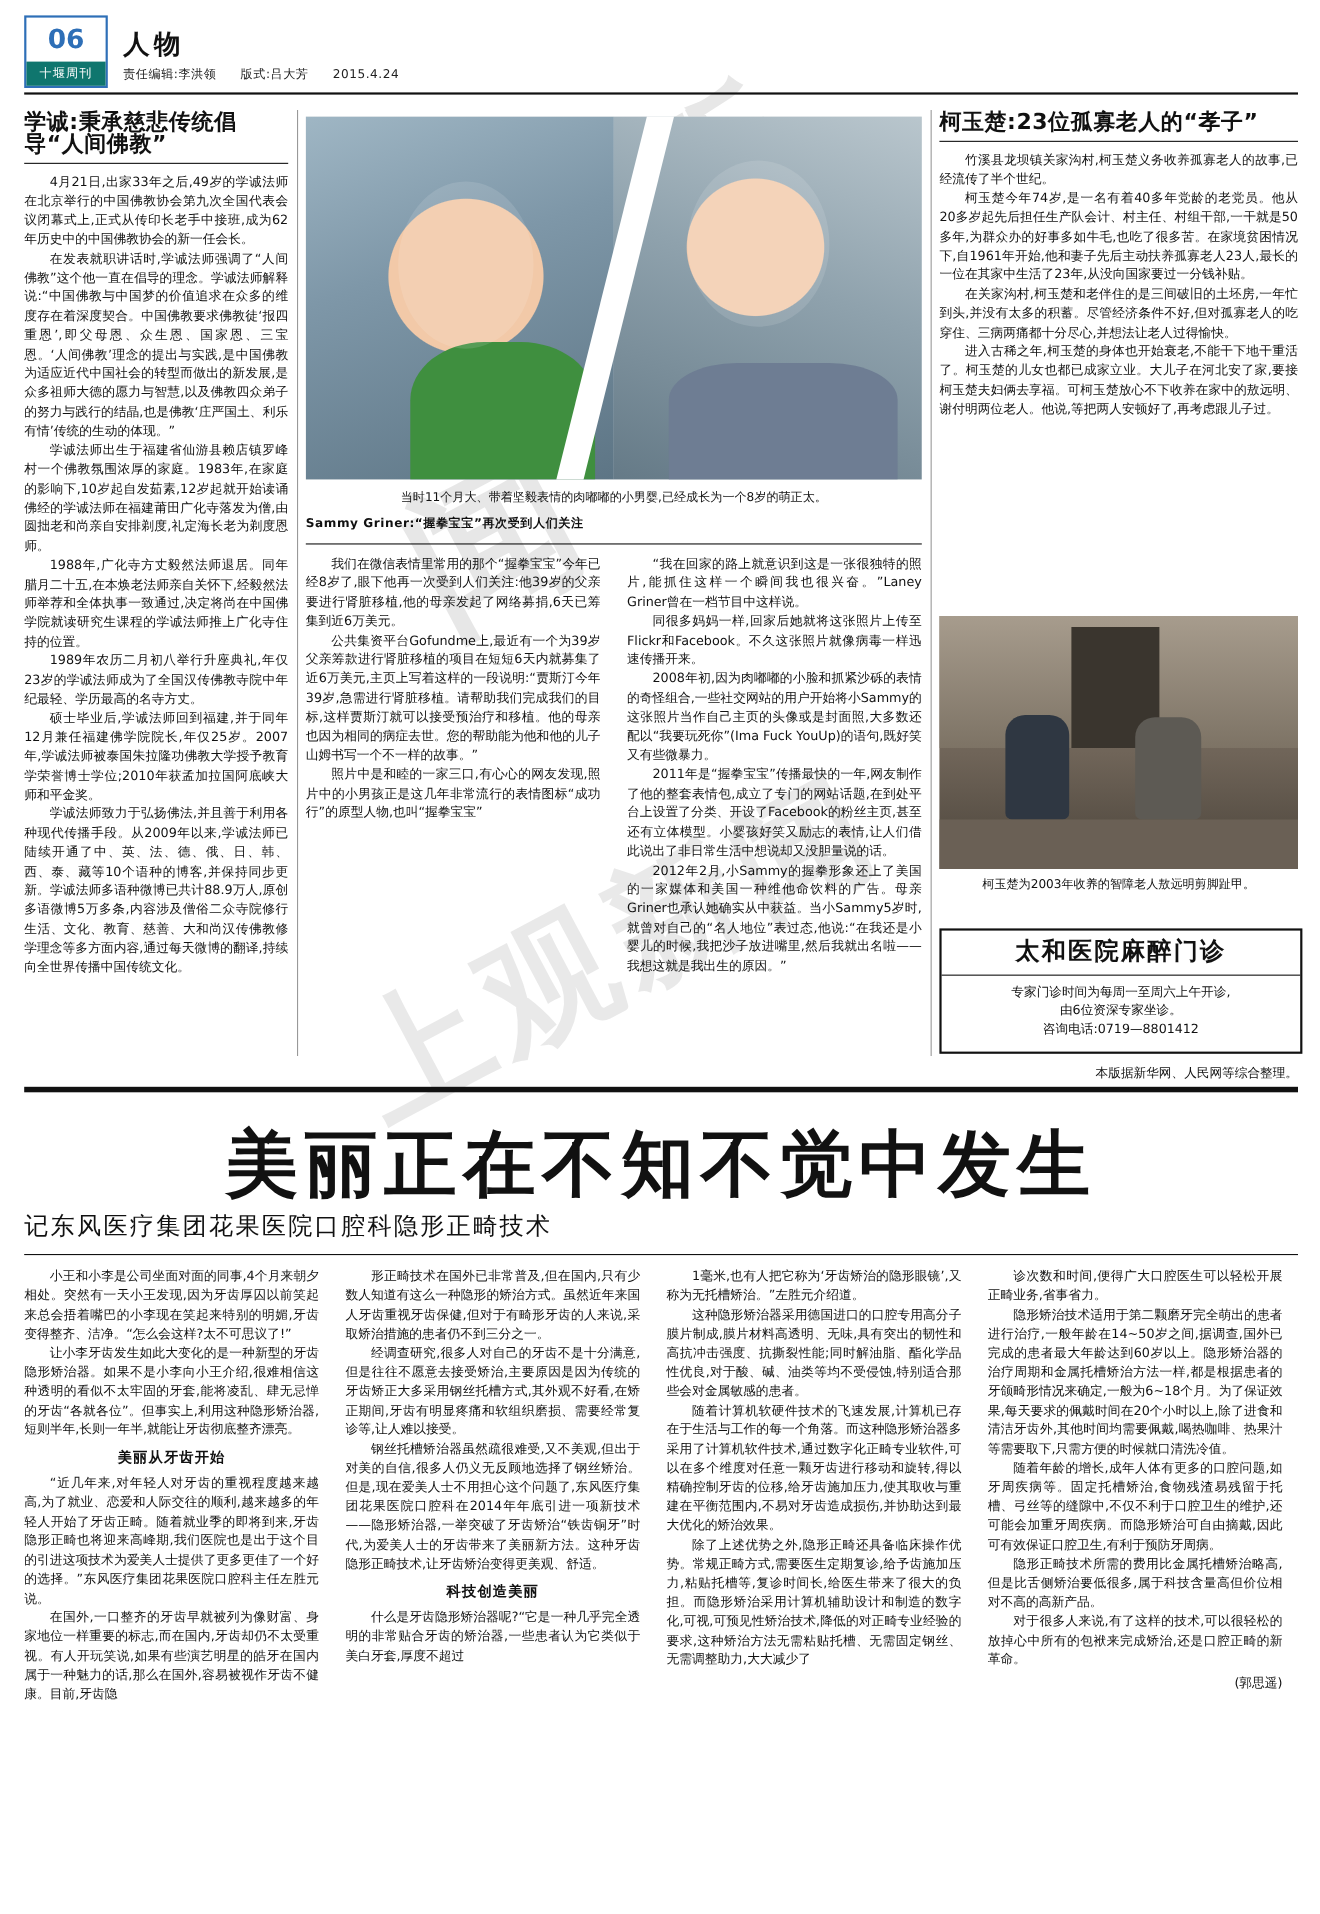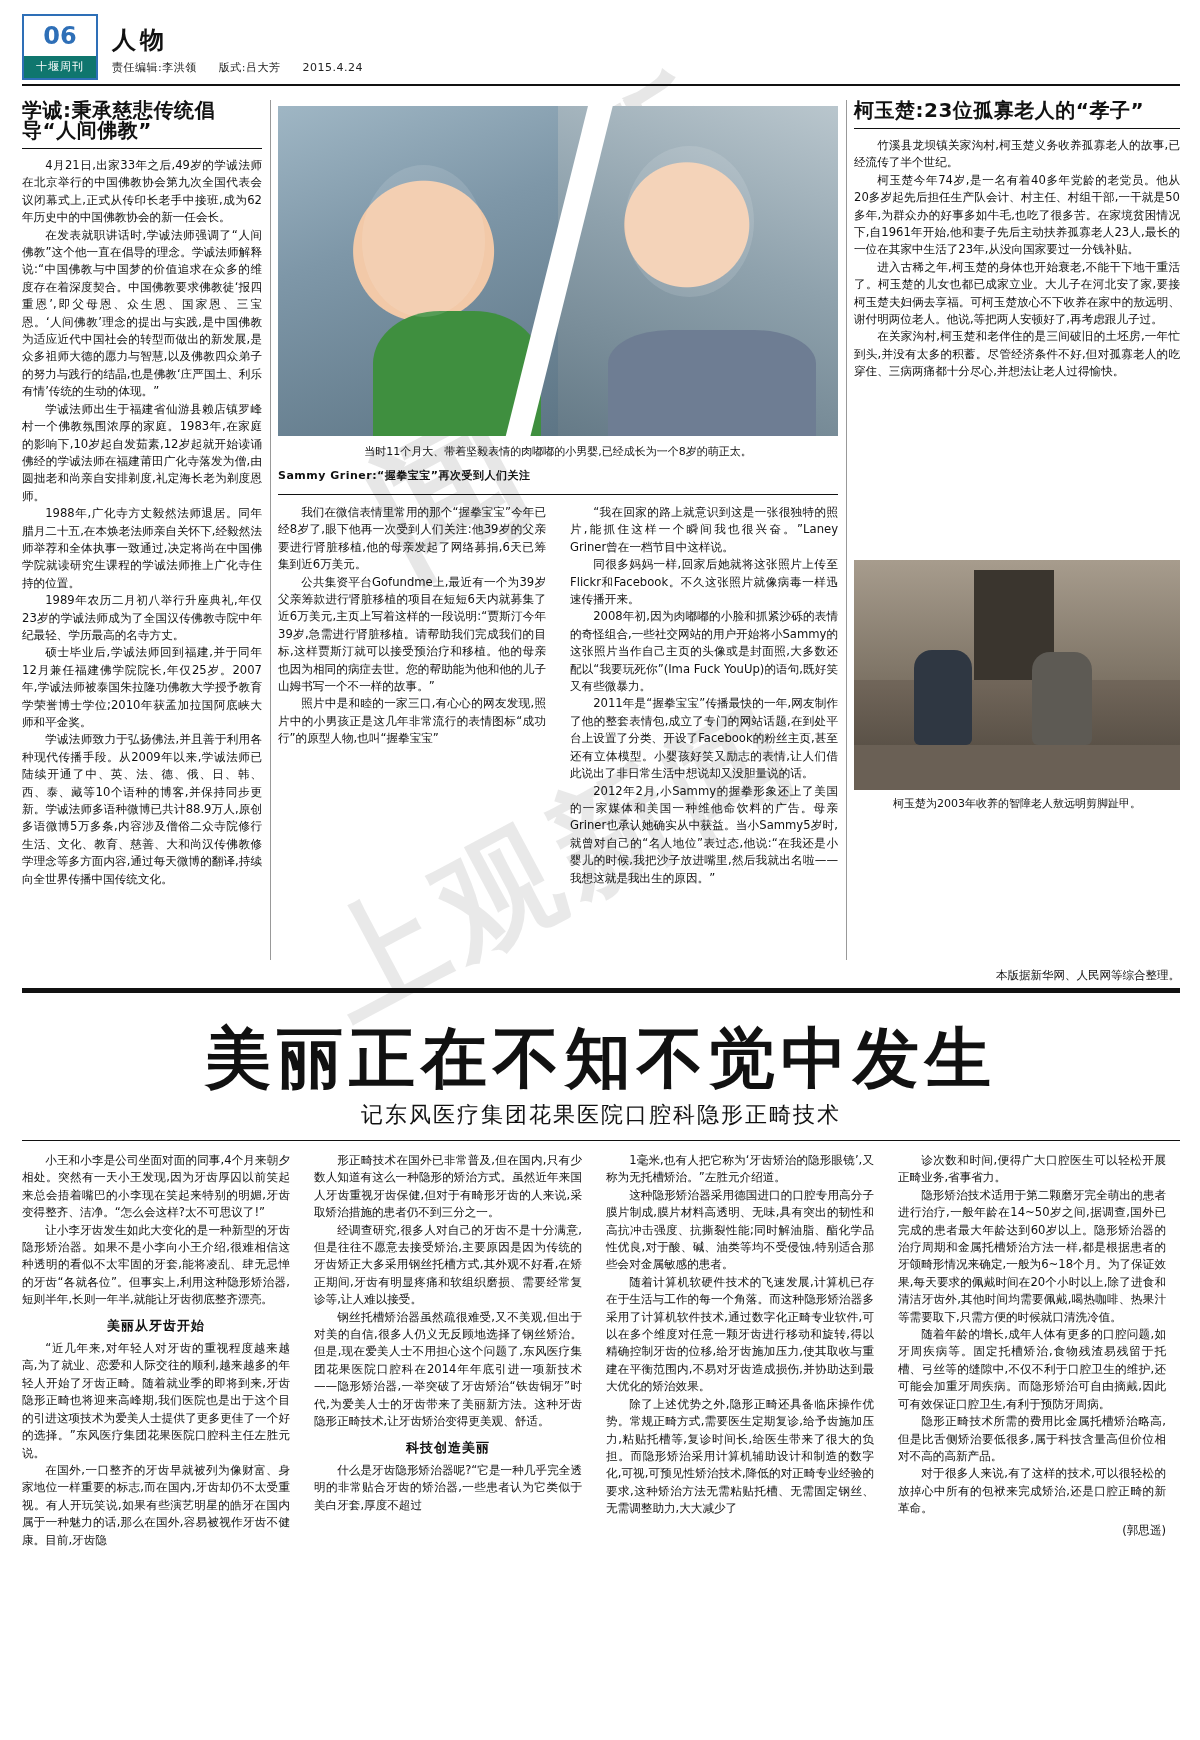--- a/index.html
+++ b/index.html
@@ -75,21 +75,21 @@
   .ad-title{height:40px;line-height:40px;text-align:center;font-size:22px;font-weight:bold;letter-spacing:2px;border-bottom:1px solid #111;}
   .ad-body{padding:6px 10px 0 10px;font-size:11.5px;line-height:17px;color:#111;text-align:center;}
 
   .source-line{position:absolute;left:22px;top:968px;width:1158px;text-align:right;font-size:11.5px;color:#111;}
   .thick-rule{position:absolute;left:22px;top:988px;width:1158px;height:5px;background:#111;}
 
   
   .feature{position:absolute;left:22px;top:1000px;width:1158px;height:726px;}
   .feat-title{position:absolute;left:0;top:14px;width:1158px;text-align:center;
     font-size:66px;font-weight:bold;letter-spacing:6px;color:#111;font-family:"DejaVu Sans",sans-serif;}
-  .feat-sub{position:absolute;left:0;top:100px;width:1158px;text-align:center;font-size:22px;letter-spacing:2px;color:#111;}
+  .feat-sub{position:absolute;left:0;top:100px;width:1158px;text-align:left;font-size:22px;letter-spacing:2px;color:#111;}
   .feat-rule{position:absolute;left:0;top:140px;width:1158px;height:1px;background:#111;}
 
   .fcol{position:absolute;top:152px;width:268px;height:570px;}
   .f1{left:0;}
   .f2{left:292px;}
   .f3{left:584px;}
   .f4{left:876px;}
   .sub-h{font-size:13px;font-weight:bold;text-align:center;margin:8px 0 6px 0;letter-spacing:1px;}
   .signoff{text-align:right;font-size:11.6px;margin-top:4px;}
 
@@ -167,33 +167,41 @@
         <p>2011年是“握拳宝宝”传播最快的一年,网友制作了他的整套表情包,成立了专门的网站话题,在到处平台上设置了分类、开设了Facebook的粉丝主页,甚至还有立体模型。小婴孩好笑又励志的表情,让人们借此说出了非日常生活中想说却又没胆量说的话。</p>
         <p>2012年2月,小Sammy的握拳形象还上了美国的一家媒体和美国一种维他命饮料的广告。母亲Griner也承认她确实从中获益。当小Sammy5岁时,就曾对自己的“名人地位”表过态,他说:“在我还是小婴儿的时候,我把沙子放进嘴里,然后我就出名啦——我想这就是我出生的原因。”</p>
       </div>
     </div>
 
     <div class="c3">
       <div class="headline1 hl">柯玉楚:23位孤寡老人的“孝子”</div>
       <div class="body-cn">
         <p>竹溪县龙坝镇关家沟村,柯玉楚义务收养孤寡老人的故事,已经流传了半个世纪。</p>
         <p>柯玉楚今年74岁,是一名有着40多年党龄的老党员。他从20多岁起先后担任生产队会计、村主任、村组干部,一干就是50多年,为群众办的好事多如牛毛,也吃了很多苦。在家境贫困情况下,自1961年开始,他和妻子先后主动扶养孤寡老人23人,最长的一位在其家中生活了23年,从没向国家要过一分钱补贴。</p>
+        <p>在关家沟村,柯玉楚和老伴住的是三间破旧的土坯房,一年忙到头,并没有太多的积蓄。尽管经济条件不好,但对孤寡老人的吃穿住、三病两痛都十分尽心,并想法让老人过得愉快。</p>
         <p>进入古稀之年,柯玉楚的身体也开始衰老,不能干下地干重活了。柯玉楚的儿女也都已成家立业。大儿子在河北安了家,要接柯玉楚夫妇俩去享福。可柯玉楚放心不下收养在家中的敖远明、谢付明两位老人。他说,等把两人安顿好了,再考虑跟儿子过。</p>
-        <p>在关家沟村,柯玉楚和老伴住的是三间破旧的土坯房,一年忙到头,并没有太多的积蓄。尽管经济条件不好,但对孤寡老人的吃穿住、三病两痛都十分尽心,并想法让老人过得愉快。</p>
       </div>
 
       <div class="photo2">
         <div class="p2wall"></div>
         <div class="p2door"></div>
         <div class="p2fig1"></div>
         <div class="p2fig2"></div>
         <div class="p2ground"></div>
       </div>
       <div class="cap2">柯玉楚为2003年收养的智障老人敖远明剪脚趾甲。</div>
 
+      <div class="adbox">
+        <div class="ad-title">太和医院麻醉门诊</div>
+        <div class="ad-body">
+          <div>专家门诊时间为每周一至周六上午开诊,</div>
+          <div>由6位资深专家坐诊。</div>
+          <div>咨询电话:0719—8801412</div>
+        </div>
+      </div>
     </div>
   </div>
 
   <div class="source-line">本版据新华网、人民网等综合整理。</div>
   <div class="thick-rule"></div>
 
   <div class="feature">
     <div class="feat-title">美丽正在不知不觉中发生</div>
     <div class="feat-sub">记东风医疗集团花果医院口腔科隐形正畸技术</div>
     <div class="feat-rule"></div>

